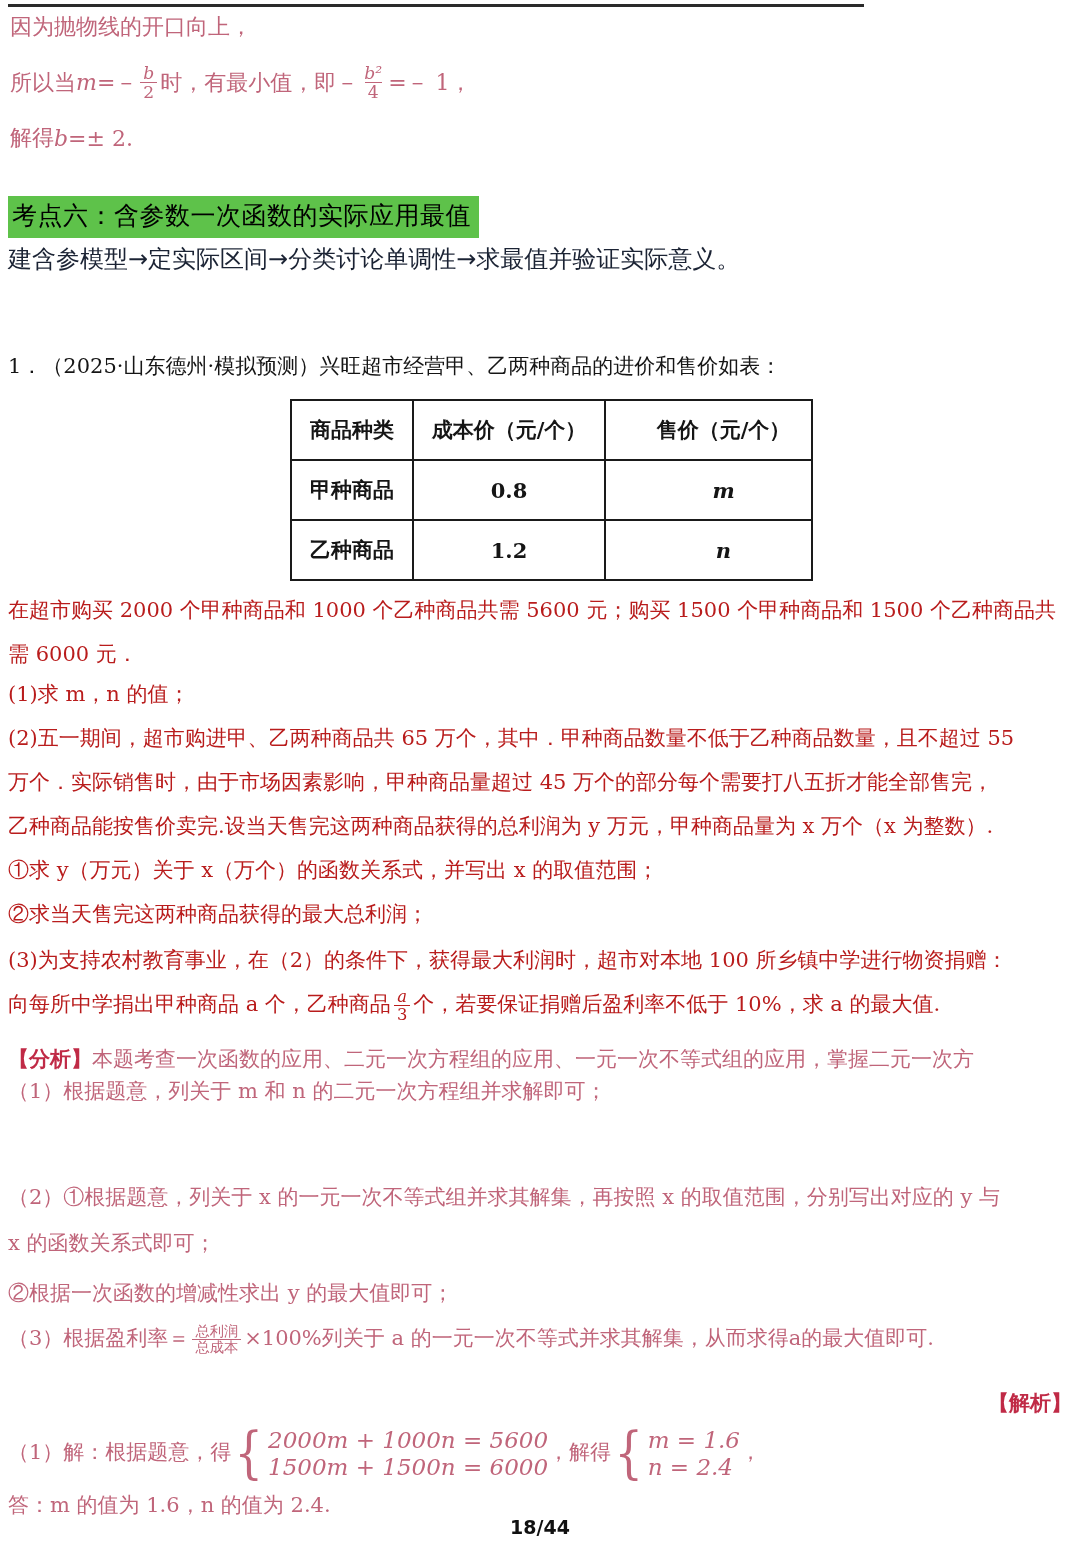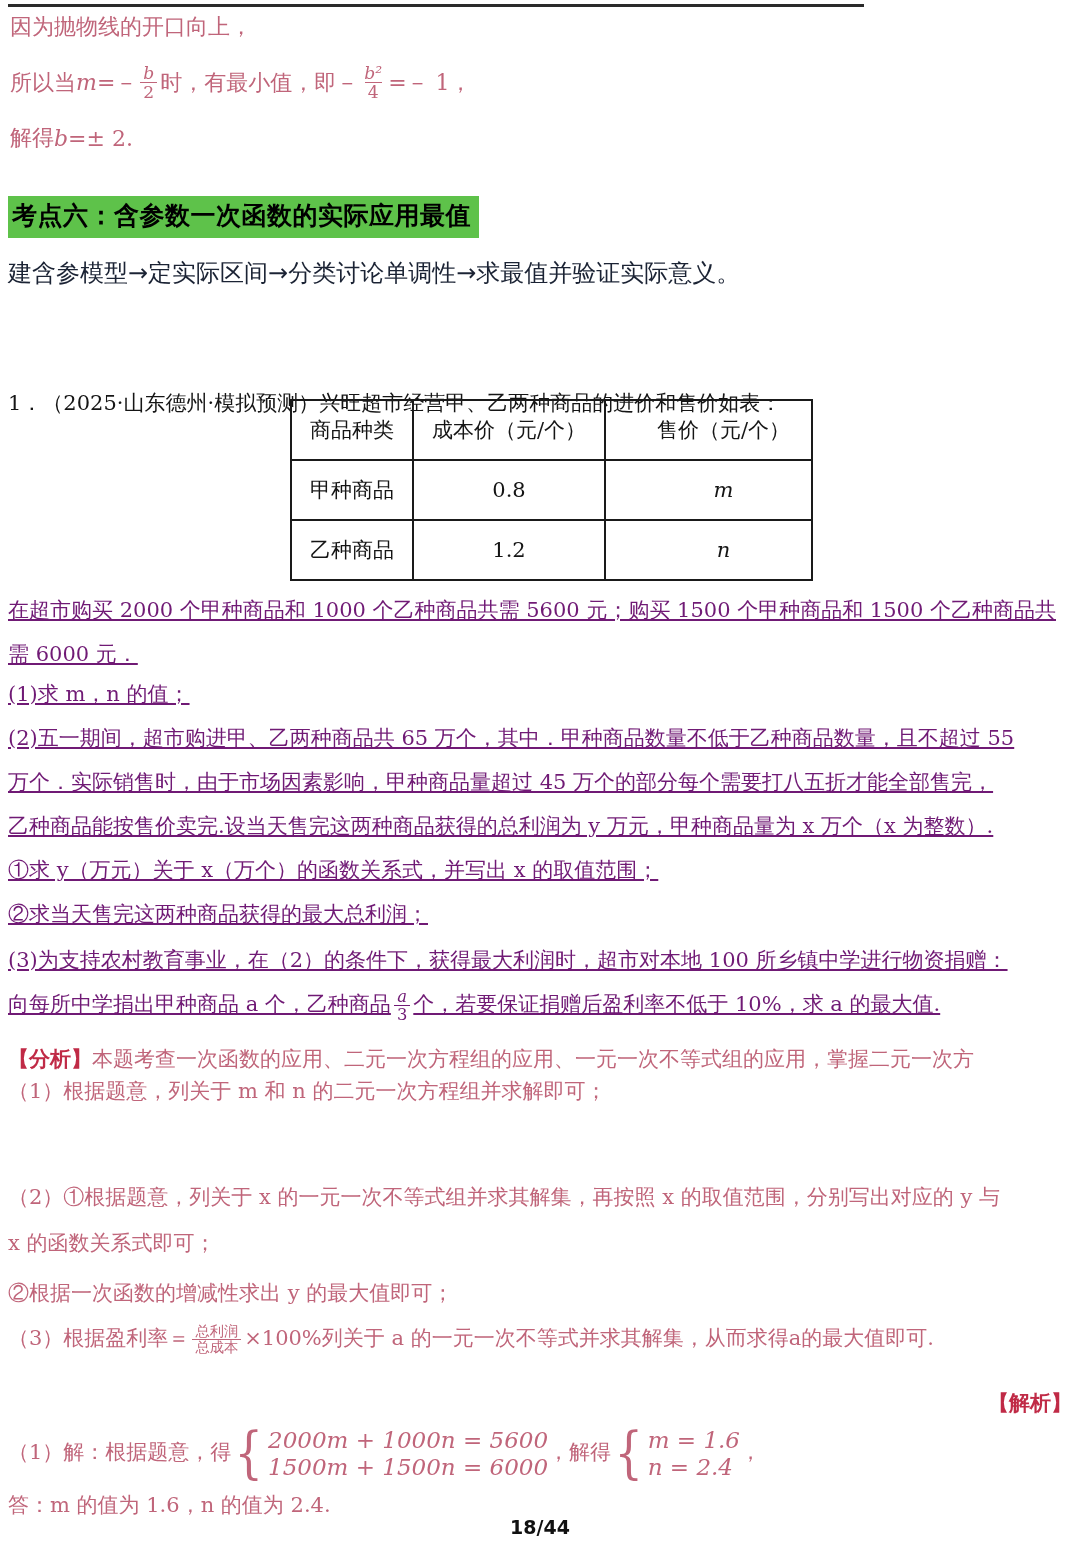--- a/index.html
+++ b/index.html
@@ -63,81 +63,80 @@
   .frac .den { padding: 0 3px; border-top: 1.5px solid currentColor; }
 
   
   .green-head {
     position: absolute;
     left: 8px;
     top: 196px;
     background: #5ec24a;
     color: #000000;
     font-family: "DejaVu Sans", "Liberation Sans", sans-serif;
-    font-weight: bold;
+    font-weight: normal;
     font-size: 25px;
     line-height: 36px;
     padding: 2px 8px 4px 4px;
     letter-spacing: 0.5px;
     white-space: nowrap;
   }
 
   .subhead {
     position: absolute;
     left: 8px;
-    top: 257px;
+    top: 243px;
     font-family: "DejaVu Sans", "Liberation Sans", sans-serif;
     font-size: 24px;
     color: #1b2334;
     white-space: nowrap;
   }
 
   
   .q-intro {
     position: absolute;
     left: 8px;
     top: 352px;
     font-size: 21px;
     color: #151515;
     white-space: nowrap;
-    margin-top: 37px;
   }
 
   
   .tbl-wrap {
     position: absolute;
     left: 290px;
     top: 399px;
   }
   table.price {
     border-collapse: collapse;
     font-size: 21px;
     color: #151515;
+    font-weight: bold;
   }
   table.price td {
     border: 2px solid #1a1a1a;
     padding: 0;
     height: 58px;
     text-align: center;
     vertical-align: middle;
     white-space: nowrap;
   }
   table.price td.c1 { width: 120px; }
   table.price td.c2 { width: 190px; }
   table.price td.c3 { width: 175px; padding-left: 30px; }
 
   
   .body-txt {
     position: absolute;
     left: 8px;
     font-size: 21px;
-    color: #701a75;
+    color: #b91c1c;
     line-height: 44px;
     width: 1064px;
-    text-decoration: underline;
   }
   .nowrapline { white-space: nowrap; display: block; }
 
   
   .ana {
     position: absolute;
     left: 8px;
     font-size: 21px;
     color: #c0657a;
     line-height: 46px;

